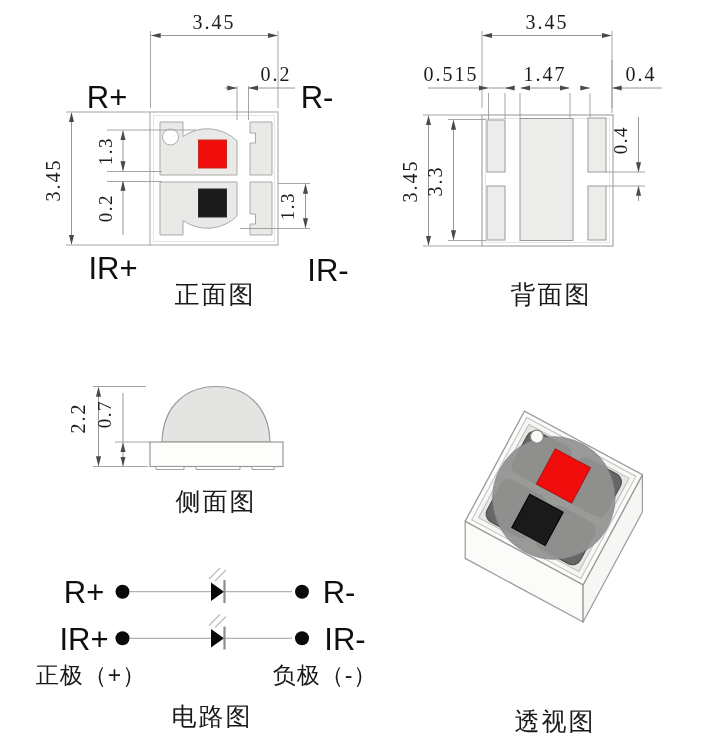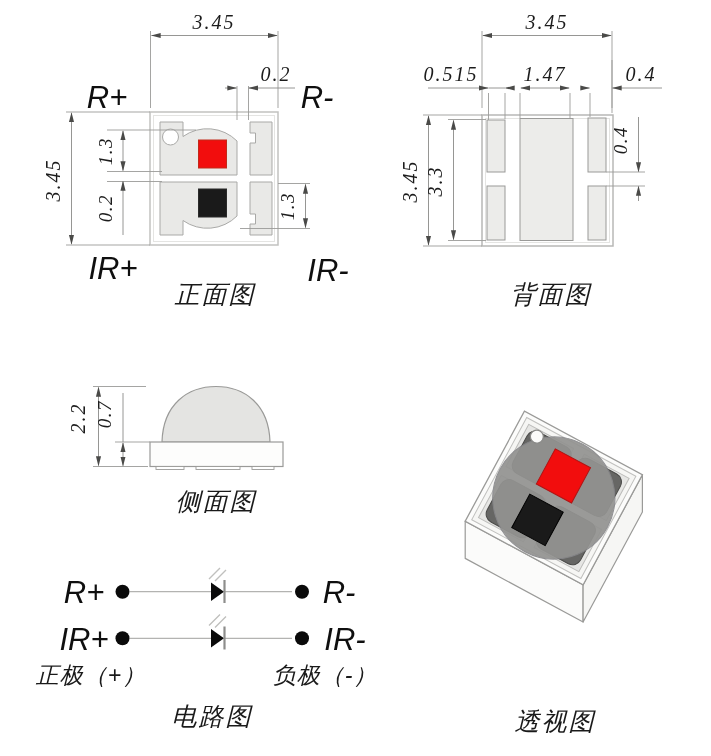--- a/index.html
+++ b/index.html
@@ -1,17 +1,17 @@
 <!DOCTYPE html>
 <html><head>
 <meta charset="utf-8">
 <style>
   html,body{margin:0;padding:0;background:#ffffff;}
   #canvas{position:relative;width:711px;height:756px;background:#ffffff;overflow:hidden;
-          font-family:"Liberation Sans", sans-serif;font-style:italic;}
+          font-family:"Liberation Sans", sans-serif;}
   svg text{user-select:none;}
   .dimtext{font-family:"Liberation Serif", serif;font-size:20px;letter-spacing:2px;fill:#1c1c1c;}
   .dimtext-sm{font-family:"Liberation Serif", serif;font-size:19px;letter-spacing:1.5px;fill:#1c1c1c;}
   .termtext{font-family:"Liberation Sans", sans-serif;font-size:31px;fill:#0f0f0f;}
   .cjktitle{font-family:"Liberation Sans", sans-serif;font-size:25px;letter-spacing:2px;fill:#1a1a1a;}
   .cjklabel{font-family:"Liberation Sans", sans-serif;font-size:23px;letter-spacing:1px;fill:#1a1a1a;}
   .ext{stroke:#9b9b99;stroke-width:0.9;fill:none;}
   .dim{stroke:#8a8a88;stroke-width:0.9;fill:none;}
   .pad{fill:#e9e9e7;stroke:#a9a9a7;stroke-width:1;}
   .bpad{fill:#ececea;stroke:#9a9a98;stroke-width:1;}

